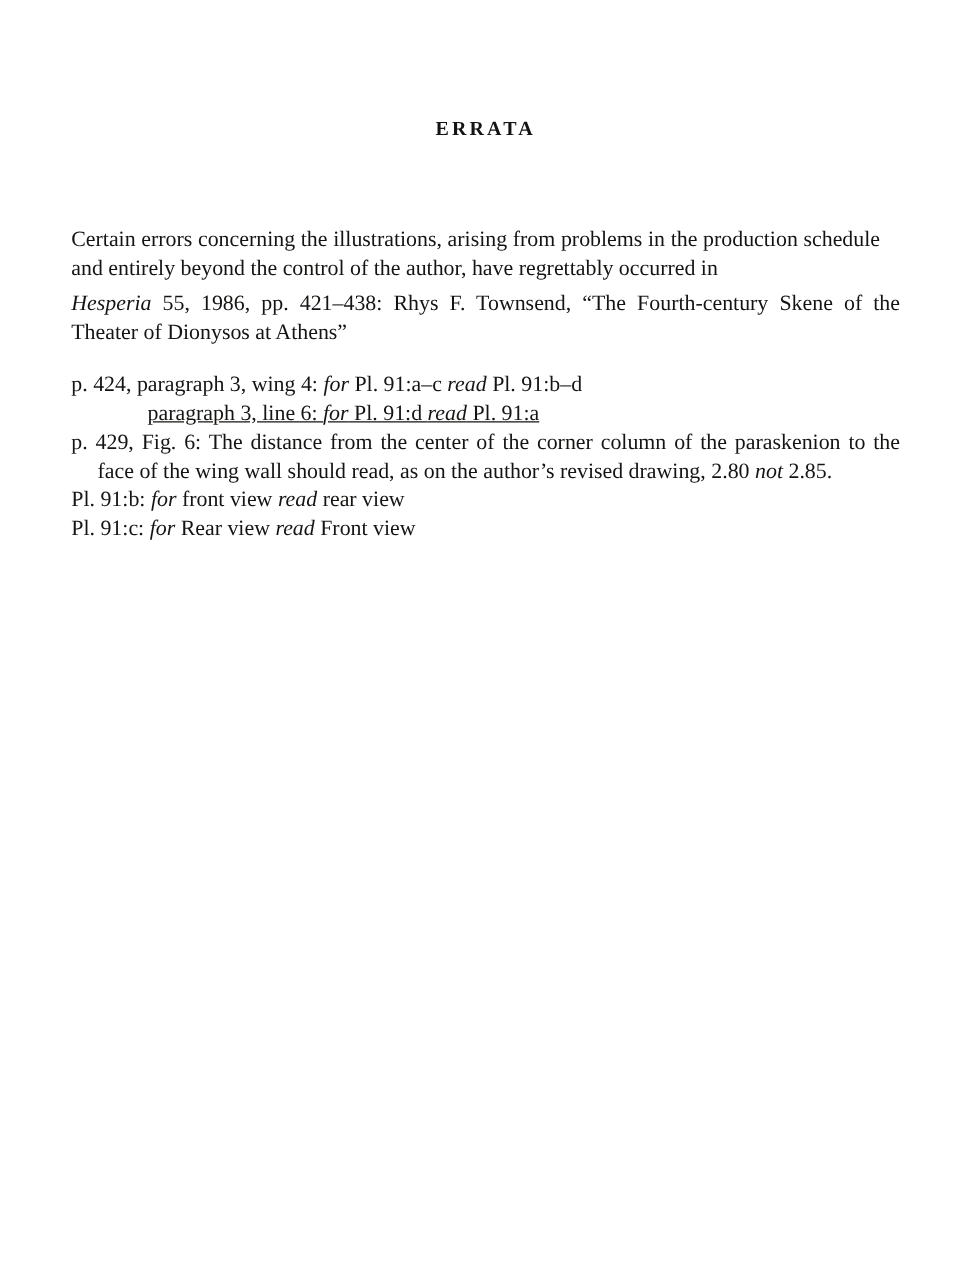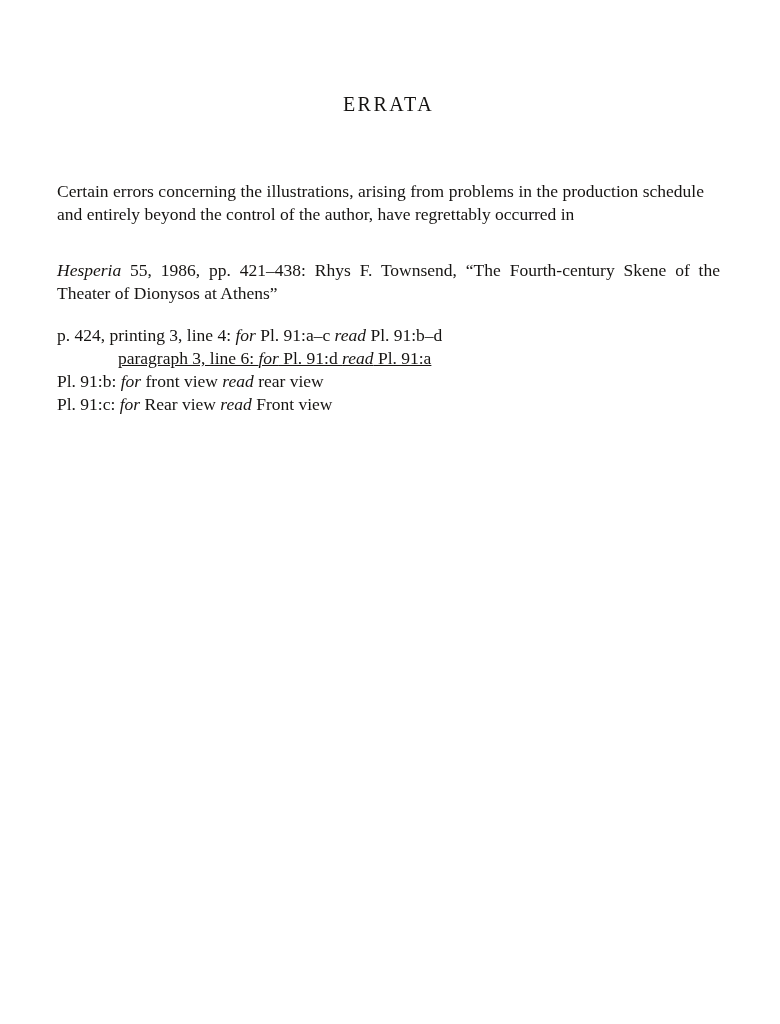--- a/index.html
+++ b/index.html
@@ -14,33 +14,33 @@
     background: #ffffff;
     box-sizing: border-box;
     padding: 90px 60px 0 57px;
     font-family: "Liberation Serif", "DejaVu Serif", serif;
     font-size: 17.5px;
     line-height: 23px;
     color: #161412;
     overflow: hidden;
   }
   .title {
-    font-size: 20px;
+    font-size: 16px;
     line-height: 28px;
     letter-spacing: 2.5px;
-    font-weight: normal;
+    font-weight: bold;
     text-align: center;
     margin: 0;
   }
   .intro-paragraph {
     margin: 62px 16px 0 0;
     text-align: justify;
   }
   .citation-paragraph {
-    margin: 33px 0 0 0;
+    margin: 5px 0 0 0;
     text-align: justify;
   }
   .errata-list {
     margin: 19px 0 0 0;
   }
   .errata-item {
     text-align: justify;
     padding-left: 21px;
     text-indent: -21px;
   }
@@ -56,18 +56,19 @@
 <body>
 
 <div class="page">
   <h1 class="title">ERRATA</h1>
 
   <p class="intro-paragraph"><span>Certain errors concerning the illustrations, arising from problems in the production schedule and entirely beyond the control of the author, have regrettably occurred in</span></p>
 
   <p class="citation-paragraph"><i>Hesperia</i><span> 55, 1986, pp. 421–438: Rhys F. Townsend, “The Fourth-century Skene of the Theater of Dionysos at Athens”</span></p>
 
   <div class="errata-list">
-      <div class="errata-item"><span>p. 424, printing 3, line 4: </span><i>for</i><span> Pl. 91:a–c </span><i>read</i><span> Pl. 91:b–d</span></div>
+      <div class="errata-item"><span>p. 424, paragraph 3, wing 4: </span><i>for</i><span> Pl. 91:a–c </span><i>read</i><span> Pl. 91:b–d</span></div>
       <div class="errata-item sub"><span>paragraph 3, line 6: </span><i>for</i><span> Pl. 91:d </span><i>read</i><span> Pl. 91:a</span></div>
+      <div class="errata-item"><span>p. 429, Fig. 6: The distance from the center of the corner column of the paraskenion to the face of the wing wall should read, as on the author’s revised drawing, 2.80 </span><i>not</i><span> 2.85.</span></div>
       <div class="errata-item"><span>Pl. 91:b: </span><i>for</i><span> front view </span><i>read</i><span> rear view</span></div>
       <div class="errata-item"><span>Pl. 91:c: </span><i>for</i><span> Rear view </span><i>read</i><span> Front view</span></div>
     </div>
 </div>
 
 </body></html>

